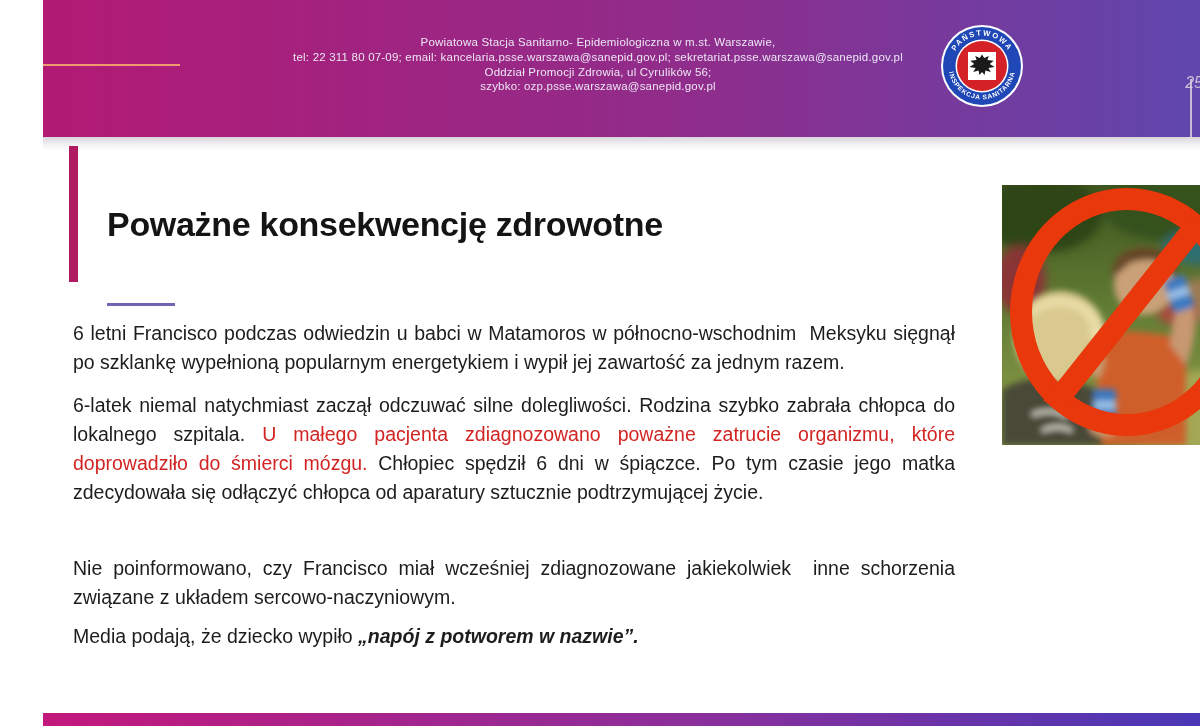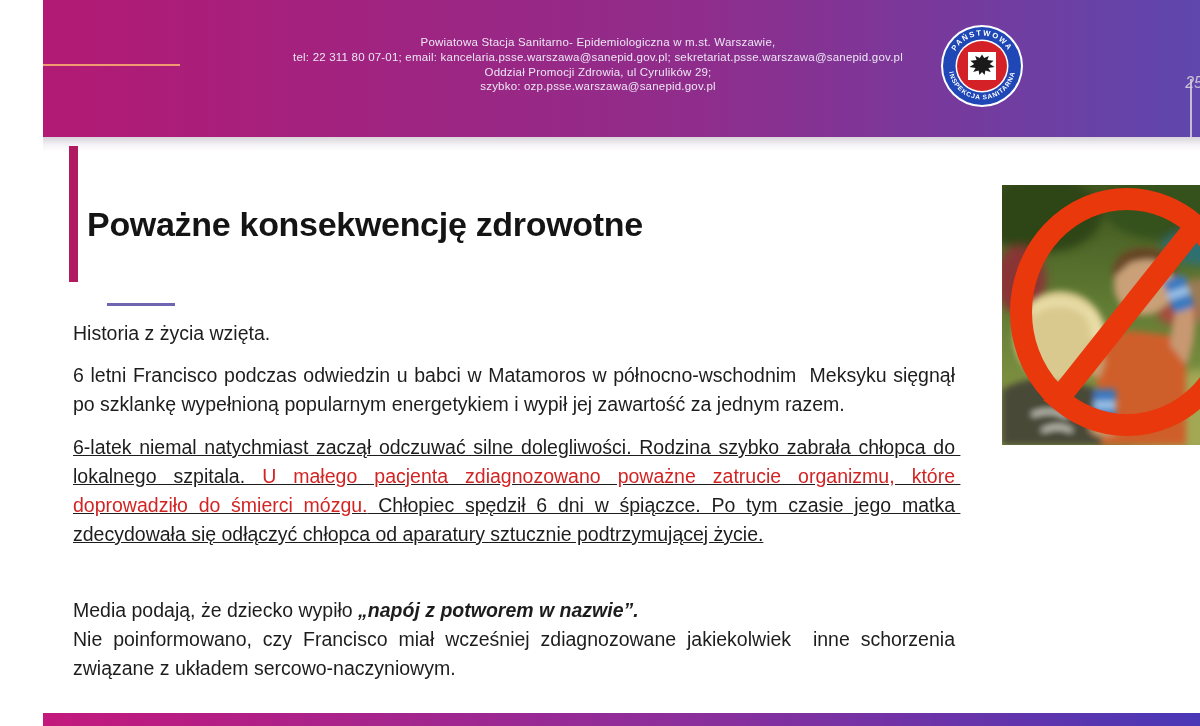--- a/index.html
+++ b/index.html
@@ -16,52 +16,52 @@
            font-style:italic;font-size:16px;color:#cdbfd6;}
   .hdr-vline{position:absolute;left:1147px;top:79px;width:2px;height:58px;background:#dccfdd;opacity:.85;}
   .logo{position:absolute;left:898px;top:25px;width:82px;height:82px;}
 
   
   .hdr-shadow{position:absolute;left:0;top:137px;width:1200px;height:14px;
               background:linear-gradient(180deg,#d8d4da 0%,#f4f2f5 55%,#ffffff 100%);}
 
   
   .sidebar-bar{position:absolute;left:26px;top:146px;width:9px;height:136px;background:#b01a60;}
-  .title{position:absolute;left:44px;top:205px;width:900px;
+  .title{position:absolute;left:64px;top:205px;width:900px;
          font-size:34px;font-weight:bold;letter-spacing:-.3px;color:#141414;}
   .title-underline{position:absolute;left:64px;top:303px;width:68px;height:3px;background:#6f66b2;}
 
   .textcol{position:absolute;left:30px;top:319px;width:882px;color:#1d1d1d;
            font-size:19.5px;line-height:29px;}
   .para{display:block;text-align:justify;white-space:pre-wrap;}
   .p-intro{margin-bottom:13px;}
   .p-story{margin-bottom:14px;}
-  .p-medical{margin-bottom:47px;text-decoration:underline;}
+  .p-medical{margin-bottom:47px;}
   .p-note{margin-bottom:10px;}
   .red{color:#d32424;}
   .em-bi{font-weight:bold;font-style:italic;}
 
   
   .photo{position:absolute;left:959px;top:185px;width:241px;height:260px;}
 
   
   .footer-bar{position:absolute;left:0;top:713px;width:1200px;height:13px;
               background:linear-gradient(90deg,#c3187c 0%,#8a2f9c 55%,#4438b8 100%);}
 </style>
 </head>
 <body>
 
 <div class="slide">
 
   <div class="hdr">
     <div class="hdr-accent"></div>
     <div class="hdr-contact">
       <div>Powiatowa Stacja Sanitarno- Epidemiologiczna w m.st. Warszawie,</div>
-      <div>tel: 22 311 80 07-01; email: kancelaria.psse.warszawa@sanepid.gov.pl; sekretariat.psse.warszawa@sanepid.gov.pl</div>
-      <div>Oddział Promocji Zdrowia, ul Cyrulików 29;</div>
+      <div>tel: 22 311 80 07-09; email: kancelaria.psse.warszawa@sanepid.gov.pl; sekretariat.psse.warszawa@sanepid.gov.pl</div>
+      <div>Oddział Promocji Zdrowia, ul Cyrulików 56;</div>
       <div>szybko: ozp.psse.warszawa@sanepid.gov.pl</div>
     </div>
 
     <svg class="logo" viewBox="0 0 82 82">
       <defs>
         <path id="arcTop" d="M 10.5,41 A 30.5,30.5 0 0 1 71.5,41"></path>
         <path id="arcBot" d="M 7.5,41 A 33.5,33.5 0 0 0 74.5,41"></path>
       </defs>
       <circle cx="41" cy="41" r="41" fill="#ffffff"></circle>
       <circle cx="41" cy="41" r="39" fill="#1f47b5"></circle>
@@ -82,25 +82,24 @@
   </div>
 
   <div class="hdr-shadow"></div>
 
   <div class="sidebar-bar"></div>
 
   <h1 class="title" style="margin:0;">Poważne konsekwencję zdrowotne</h1>
   <div class="title-underline"></div>
 
   <div class="textcol">
-    <span class="para p-intro">Historia z życia wzięta.</span>
     <span class="para p-story">6 letni Francisco podczas odwiedzin u babci w Matamoros w północno-wschodnim  Meksyku sięgnął po szklankę wypełnioną popularnym energetykiem i wypił jej zawartość za jednym razem.</span>
     <span class="para p-medical"><span>6-latek niemal natychmiast zaczął odczuwać silne dolegliwości. Rodzina szybko zabrała chłopca do lokalnego szpitala. </span><span class="red">U małego pacjenta zdiagnozowano poważne zatrucie organizmu, które doprowadziło do śmierci mózgu.</span><span> Chłopiec spędził 6 dni w śpiączce. Po tym czasie jego matka zdecydowała się odłączyć chłopca od aparatury sztucznie podtrzymującej życie.</span></span>
+    <span class="para p-note">Nie poinformowano, czy Francisco miał wcześniej zdiagnozowane jakiekolwiek  inne schorzenia związane z układem sercowo-naczyniowym.</span>
     <span class="para p-media"><span>Media podają, że dziecko wypiło </span><span class="em-bi">„napój z potworem w nazwie”.</span></span>
-    <span class="para p-note">Nie poinformowano, czy Francisco miał wcześniej zdiagnozowane jakiekolwiek  inne schorzenia związane z układem sercowo-naczyniowym.</span>
   </div>
 
   <svg class="photo" viewBox="0 0 241 260">
     <defs>
       <linearGradient id="bgGrad" x1="0" y1="0" x2="0" y2="1">
         <stop offset="0" stop-color="#40551f"></stop>
         <stop offset="0.45" stop-color="#5f7a33"></stop>
         <stop offset="1" stop-color="#93a04c"></stop>
       </linearGradient>
       <filter id="blur3">

